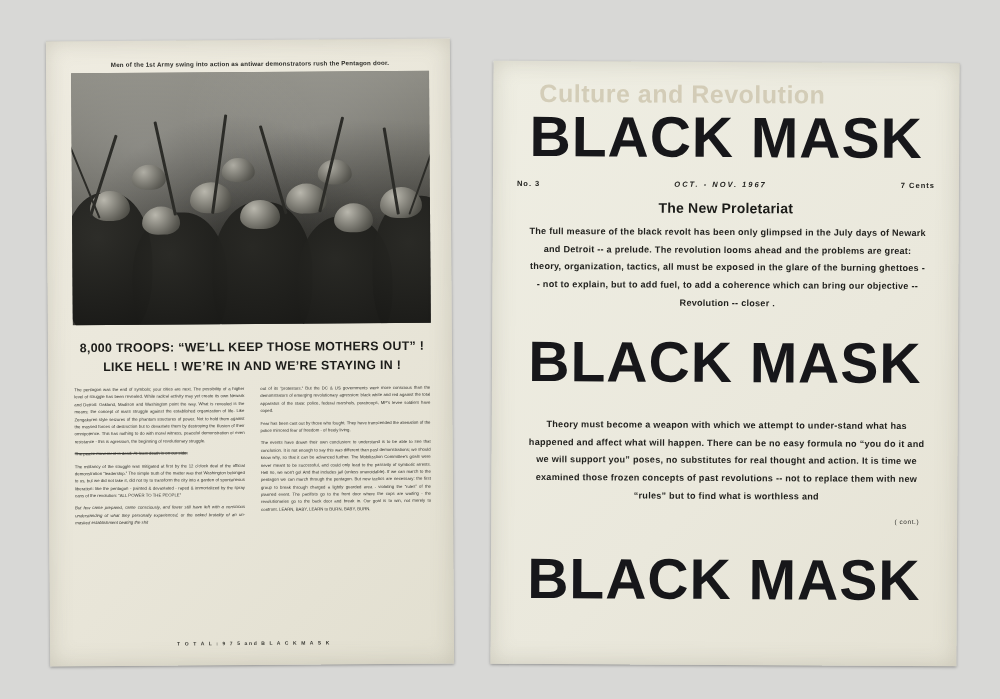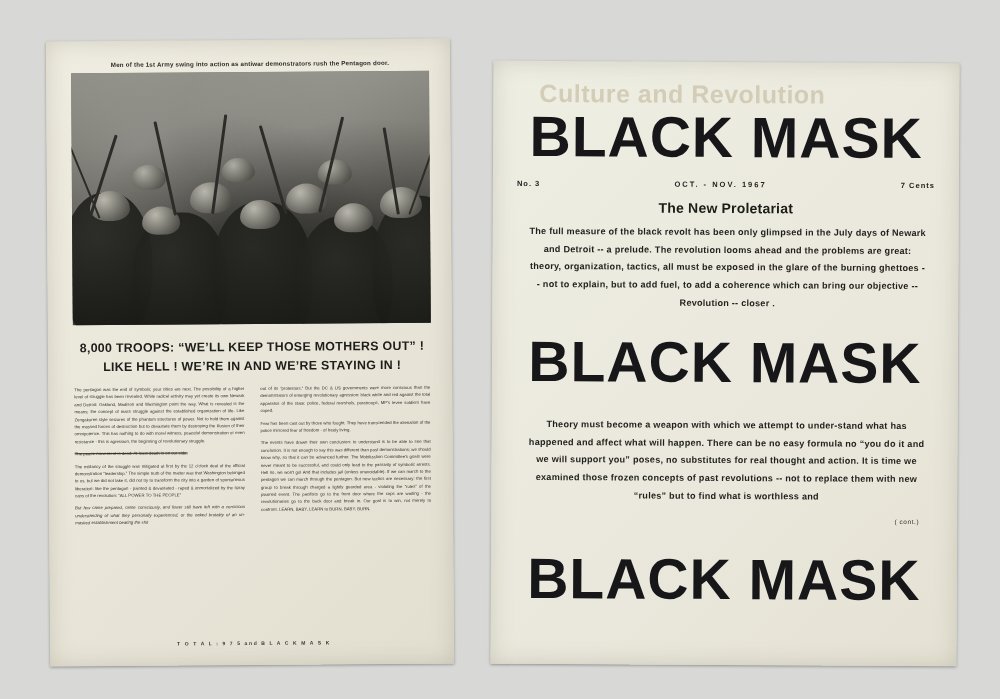--- a/index.html
+++ b/index.html
@@ -91,21 +91,21 @@
     line-height:1;
   }
   #bm-title-1{top:47px;}
   #bm-title-2{top:272px;}
   #bm-title-3{top:489px;}
   .issue-row{
     position:absolute;left:24px;top:118px;width:418px;
     display:flex;justify-content:space-between;align-items:center;
     font-size:7.5px;font-weight:bold;letter-spacing:1px;color:#232320;
   }
-  .issue-row .mid{letter-spacing:2px;}
+  .issue-row .mid{letter-spacing:2px;font-style:italic;}
   .subhead{
     position:absolute;left:24px;top:138px;width:418px;text-align:center;
     font-size:14px;font-weight:bold;color:#1b1b18;letter-spacing:.2px;
   }
   .blurb{
     position:absolute;left:36px;width:398px;
     font-size:9.1px;font-weight:bold;line-height:1.95;color:#1f1f1c;
     letter-spacing:.25px;text-align:center;
   }
   #blurb-1{top:162px;}

